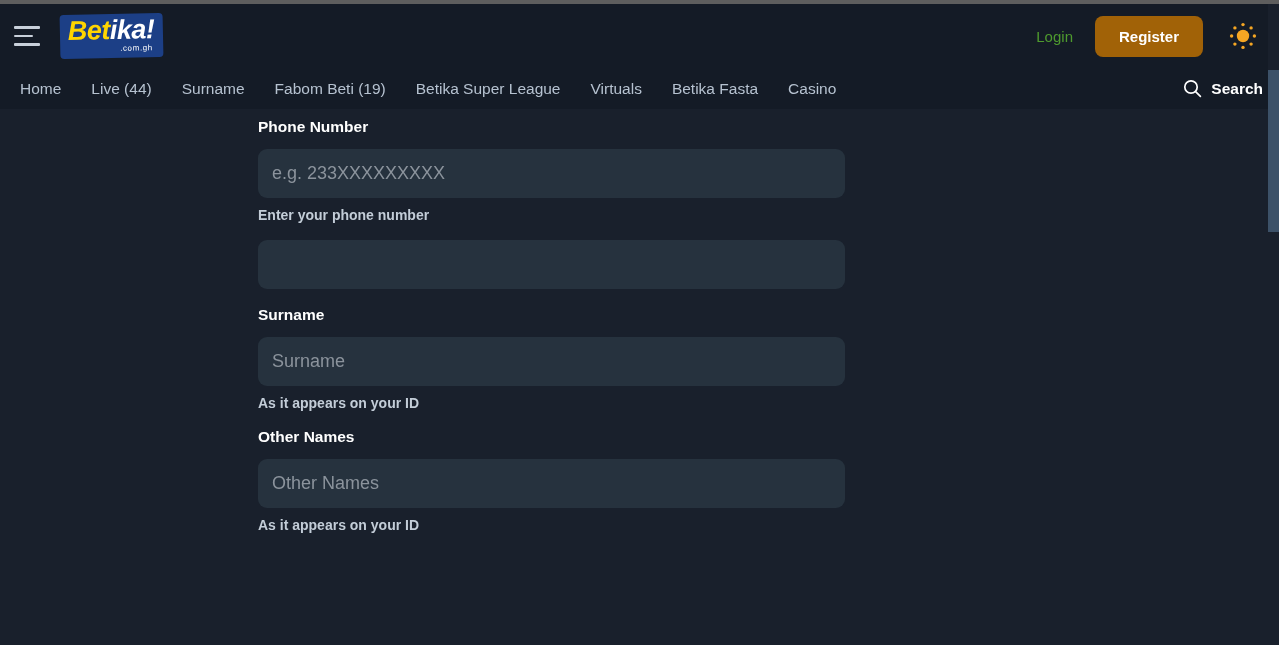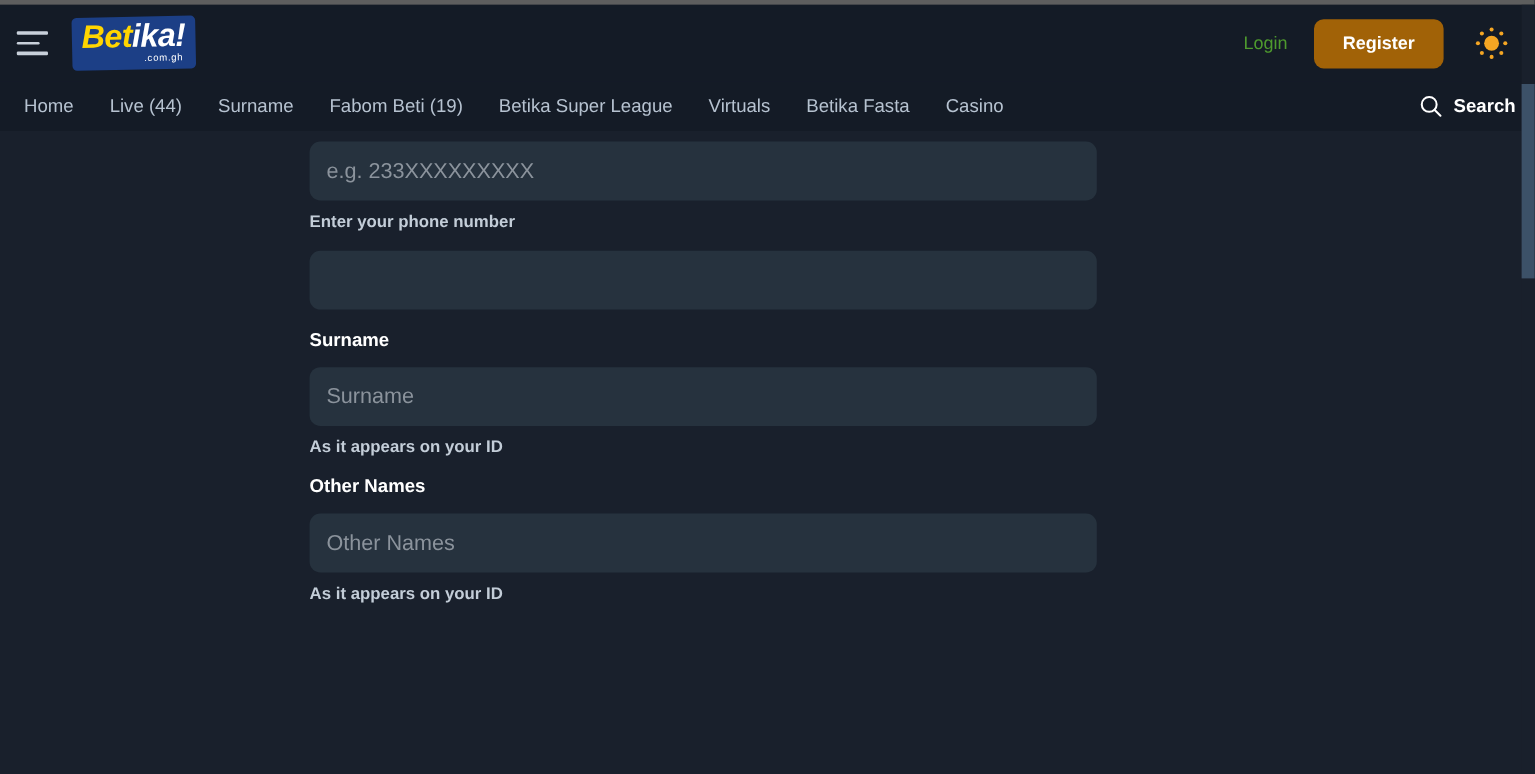--- a/index.html
+++ b/index.html
@@ -184,21 +184,21 @@
   .field-label {
     display: block;
     font-size: 15.5px;
     font-weight: bold;
     color: #ffffff;
     margin-bottom: 13px;
   }
 
   .field-input {
     display: block;
-    width: 656px;
+    width: 587px;
     height: 49px;
     background: #26323e;
     border: none;
     border-radius: 9px;
     padding: 0 14px;
     color: #e9edf2;
     font-size: 18px;
     font-family: "Liberation Sans", sans-serif;
     outline: none;
   }
@@ -293,20 +293,21 @@
       <line x1="12.6" y1="12.6" x2="17.4" y2="17.4" stroke="#ffffff" stroke-width="1.7" stroke-linecap="round"></line>
     </svg>
     <span class="search-label">Search</span>
   </div>
 </nav>
 
 <main class="form-scroll">
   <form class="form-panel">
 
     <div class="field-group">
+      <label class="field-label">Phone Number</label>
       <input class="field-input" type="tel" placeholder="e.g. 233XXXXXXXXX" value="" style="">
       <span class="field-hint">Enter your phone number</span>
     </div>
 
     <div class="field-group">
       <input class="field-input" type="password" placeholder="" value="" style="">
     </div>
 
     <div class="field-group">
       <label class="field-label">Surname</label>

